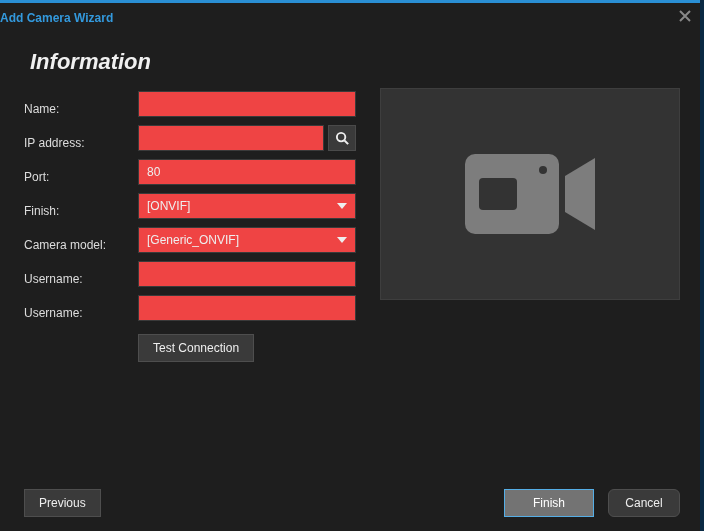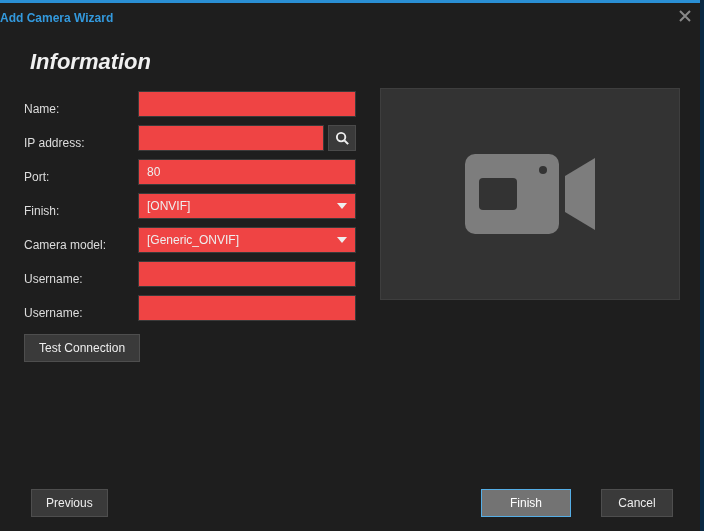--- a/index.html
+++ b/index.html
@@ -18,26 +18,26 @@
   .control { width: 218px; display: flex; gap: 4px; }
   .txt, .sel { height: 26px; background: #ef4444; border: 1px solid #3a3a3a; color: #eee; font-size: 12px; padding: 0 8px; outline: none; }
   .txt { width: 218px; }
   .txt.short { width: 186px; }
   .iconbtn { width: 28px; height: 26px; background: #3a3a3a; border: 1px solid #4a4a4a; display: flex; align-items: center; justify-content: center; cursor: pointer; }
   .sel { width: 218px; position: relative; display: flex; align-items: center; cursor: pointer; }
   .sel .caret { position: absolute; right: 8px; top: 50%; transform: translateY(-50%); }
   .sel .seltext { color: #eee; font-size: 12px; text-align: right; }
   .btn { background: #3a3a3a; border: 1px solid #4e4e4e; color: #eee; font-size: 12px; padding: 6px 14px; cursor: pointer; }
   .btn.primary { background: #737373; border: 1px solid #55aee6; color: #fff; padding: 6px 28px; }
-  .testrow { margin-top: 10px; }
+  .testrow { margin-left: 114px; margin-top: 10px; }
   .preview { width: 300px; height: 212px; background: #333333; border: 1px solid #3e3e3e; display: flex; align-items: center; justify-content: center; margin-left: auto; }
-  .footer { position: absolute; bottom: 14px; left: 0; right: 0; padding: 0 31px; display: flex; align-items: center; gap: 16px; }
+  .footer { position: absolute; bottom: 14px; left: 0; right: 0; padding: 0 24px; display: flex; align-items: center; }
   .footer .spacer { flex: 1; }
   .footer .btn { min-width: 72px; text-align: center; }
-  .footer .btn + .btn { margin-left: 14px; }
+  .footer .btn + .btn { margin-left: 14px; border-radius: 6px; }
   .rt-edge { position:absolute; top:0; right:0; width:4px; height:531px; background:#0a2a44; }
   svg { display:block; }
 </style>
 </head>
 <body>
 
 <div class="window">
   <div class="topbar"></div>
   <div class="titlebar">
     <div class="title">Add Camera Wizard</div>

